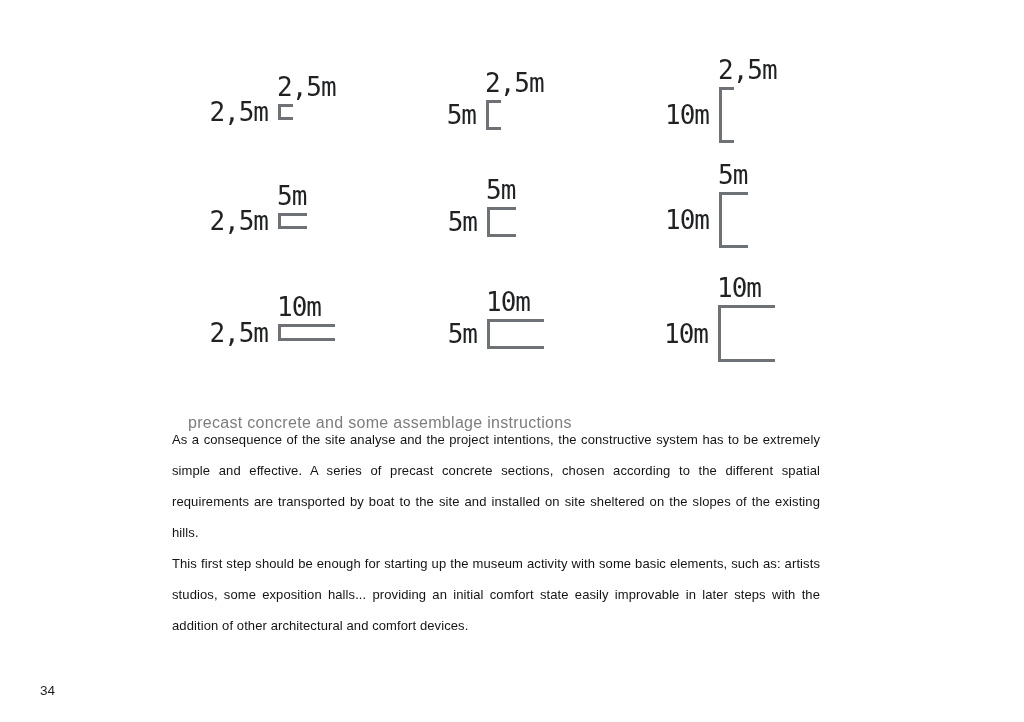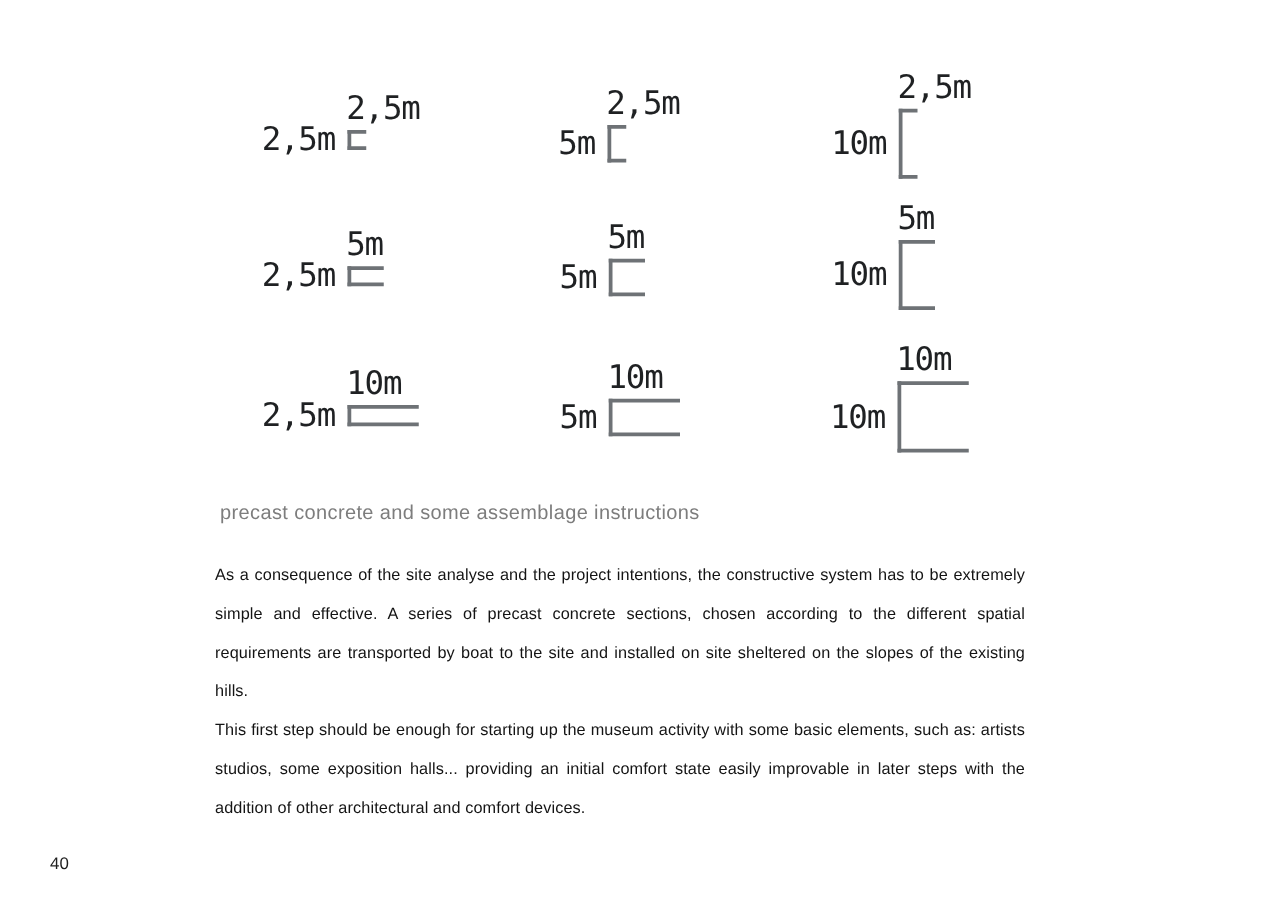--- a/index.html
+++ b/index.html
@@ -47,31 +47,31 @@
   .c23 { left: 719px; top: 192px; width: 29px; height: 56px; }
   .c31 { left: 278px; top: 324px; width: 57px; height: 17px; }
   .c32 { left: 487px; top: 319px; width: 57px; height: 30px; }
   .c33 { left: 718px; top: 305px; width: 57px; height: 57px; }
 
   
   .heading {
     position: absolute;
     left: 172px;
     top: 397px;
-    margin: 4px;
+    margin: 16px;
     font-size: 16px;
     line-height: 19px;
     font-weight: normal;
     letter-spacing: 0.3px;
     color: var(--heading-color, #7d7d7d);
   }
   .bodytext {
     position: absolute;
     left: 172px;
-    top: 444px;
+    top: 424px;
     width: 648px;
     font-size: 13px;
     line-height: 31px;
     color: var(--body-text-color, #141414);
     text-align: justify;
     letter-spacing: 0.1px;
   }
   .bodytext p { margin: 0; }
 
   .pagenum {
@@ -136,15 +136,15 @@
 
   </div>
 
   <h2 class="heading">precast concrete and some assemblage instructions</h2>
 
   <div class="bodytext">
     <p>As a consequence of the site analyse and the project intentions, the constructive system has to be extremely simple and effective. A series of precast concrete sections, chosen according to the different spatial requirements are transported by boat to the site and installed on site sheltered on the slopes of the existing hills.</p>
     <p>This first step should be enough for starting up the museum activity with some basic elements, such as: artists studios, some exposition halls... providing an initial comfort state easily improvable in later steps with the addition of other architectural and comfort devices.</p>
   </div>
 
-  <div class="pagenum">40</div>
+  <div class="pagenum">34</div>
 
 </div>
 
 </body></html>

